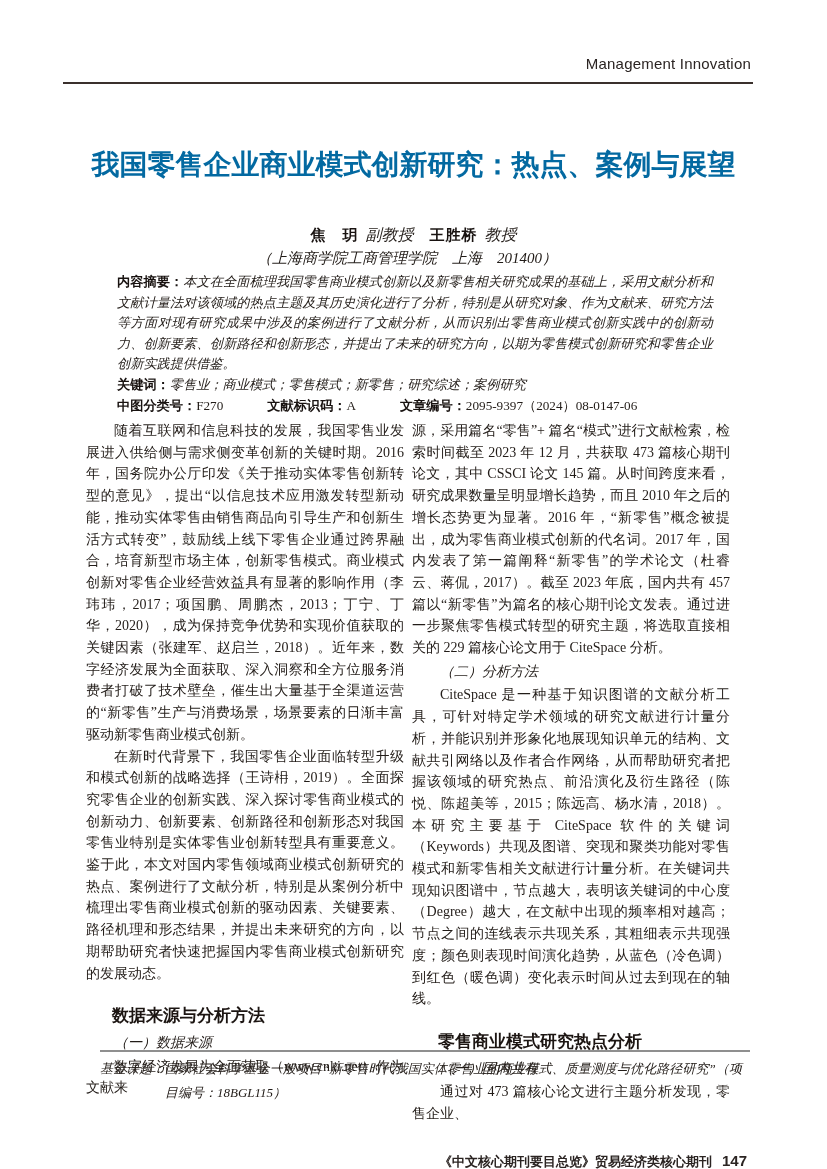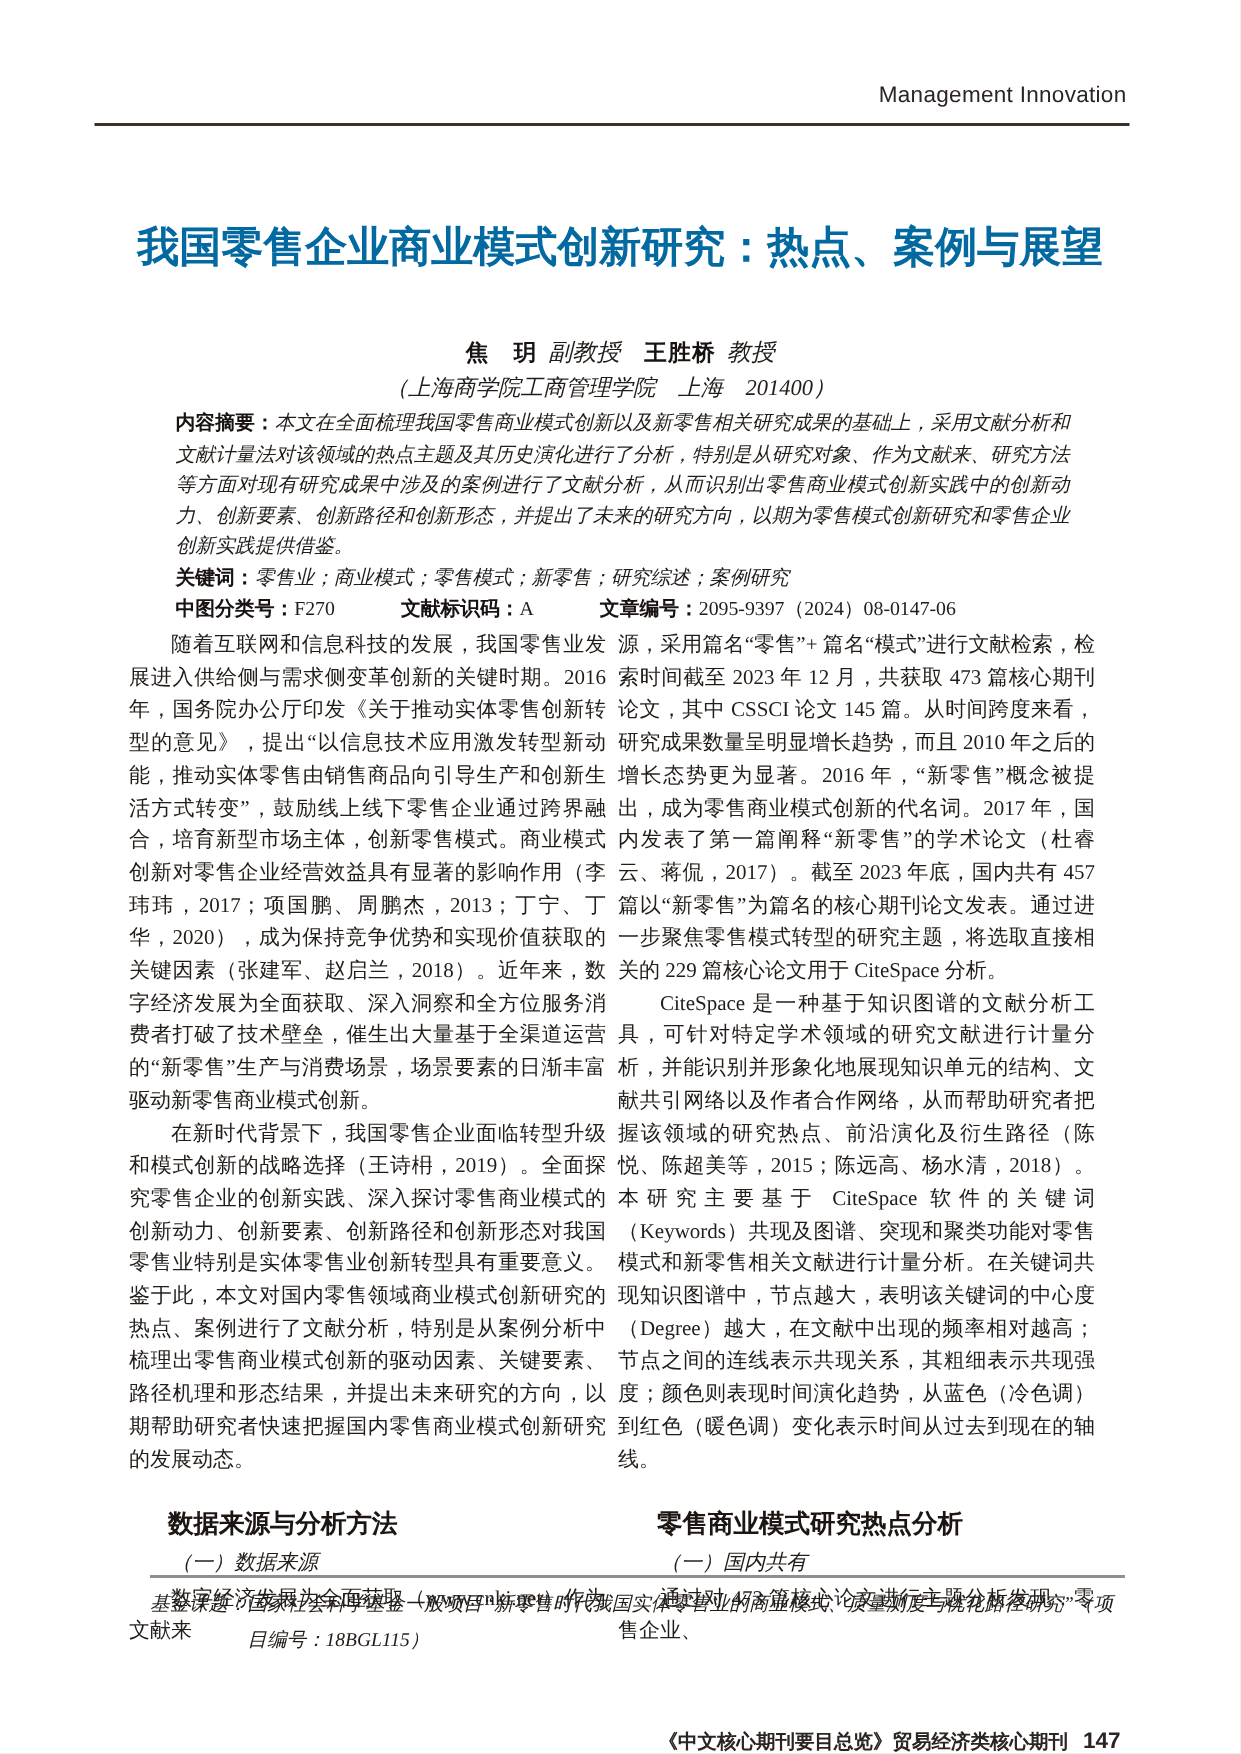--- a/index.html
+++ b/index.html
@@ -96,20 +96,21 @@
   <div class="col col-left">
     <p class="body-p">随着互联网和信息科技的发展，我国零售业发展进入供给侧与需求侧变革创新的关键时期。2016 年，国务院办公厅印发《关于推动实体零售创新转型的意见》，提出“以信息技术应用激发转型新动能，推动实体零售由销售商品向引导生产和创新生活方式转变”，鼓励线上线下零售企业通过跨界融合，培育新型市场主体，创新零售模式。商业模式创新对零售企业经营效益具有显著的影响作用（李玮玮，2017；项国鹏、周鹏杰，2013；丁宁、丁华，2020），成为保持竞争优势和实现价值获取的关键因素（张建军、赵启兰，2018）。近年来，数字经济发展为全面获取、深入洞察和全方位服务消费者打破了技术壁垒，催生出大量基于全渠道运营的“新零售”生产与消费场景，场景要素的日渐丰富驱动新零售商业模式创新。</p>
     <p class="body-p">在新时代背景下，我国零售企业面临转型升级和模式创新的战略选择（王诗枏，2019）。全面探究零售企业的创新实践、深入探讨零售商业模式的创新动力、创新要素、创新路径和创新形态对我国零售业特别是实体零售业创新转型具有重要意义。鉴于此，本文对国内零售领域商业模式创新研究的热点、案例进行了文献分析，特别是从案例分析中梳理出零售商业模式创新的驱动因素、关键要素、路径机理和形态结果，并提出未来研究的方向，以期帮助研究者快速把握国内零售商业模式创新研究的发展动态。</p>
     <h2 class="sec mt">数据来源与分析方法</h2>
     <p class="sub kai">（一）数据来源</p>
     <p class="body-p">数字经济发展为全面获取（www.cnki.net）作为文献来</p>
   </div>
 
   <div class="col col-right">
     <p class="body-p noindent">源，采用篇名“零售”+ 篇名“模式”进行文献检索，检索时间截至 2023 年 12 月，共获取 473 篇核心期刊论文，其中 CSSCI 论文 145 篇。从时间跨度来看，研究成果数量呈明显增长趋势，而且 2010 年之后的增长态势更为显著。2016 年，“新零售”概念被提出，成为零售商业模式创新的代名词。2017 年，国内发表了第一篇阐释“新零售”的学术论文（杜睿云、蒋侃，2017）。截至 2023 年底，国内共有 457 篇以“新零售”为篇名的核心期刊论文发表。通过进一步聚焦零售模式转型的研究主题，将选取直接相关的 229 篇核心论文用于 CiteSpace 分析。</p>
+    <p class="sub kai">（二）分析方法</p>
     <p class="body-p">CiteSpace 是一种基于知识图谱的文献分析工具，可针对特定学术领域的研究文献进行计量分析，并能识别并形象化地展现知识单元的结构、文献共引网络以及作者合作网络，从而帮助研究者把握该领域的研究热点、前沿演化及衍生路径（陈悦、陈超美等，2015；陈远高、杨水清，2018）。本研究主要基于 CiteSpace 软件的关键词（Keywords）共现及图谱、突现和聚类功能对零售模式和新零售相关文献进行计量分析。在关键词共现知识图谱中，节点越大，表明该关键词的中心度（Degree）越大，在文献中出现的频率相对越高；节点之间的连线表示共现关系，其粗细表示共现强度；颜色则表现时间演化趋势，从蓝色（冷色调）到红色（暖色调）变化表示时间从过去到现在的轴线。</p>
     <h2 class="sec mt">零售商业模式研究热点分析</h2>
     <p class="sub kai">（一）国内共有</p>
     <p class="body-p">通过对 473 篇核心论文进行主题分析发现，零售企业、</p>
   </div>
 
   <div class="foot-rule"></div>
   <div class="footnote">
     <span class="fn-label kai">基金课题：</span>
     <span class="fn-text kai">国家社会科学基金一般项目“新零售时代我国实体零售业的商业模式、质量测度与优化路径研究”（项目编号：18BGL115）</span>

